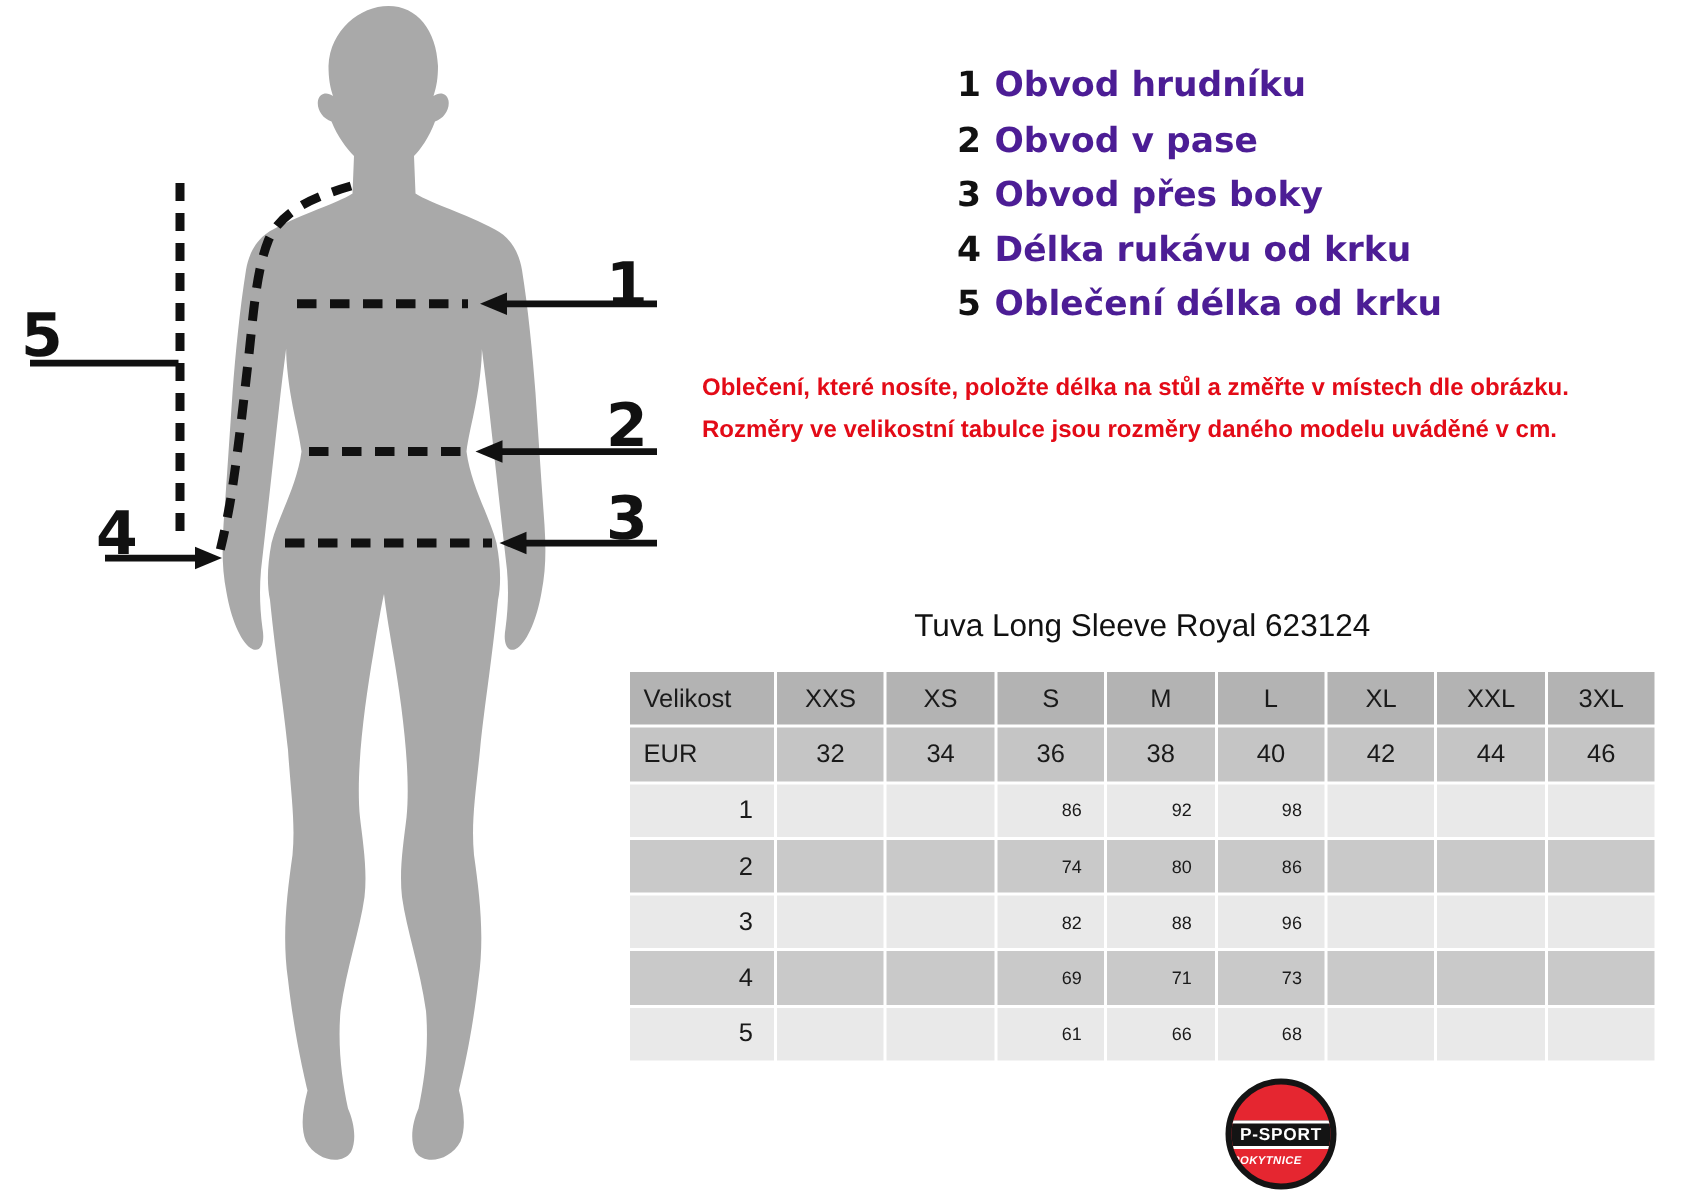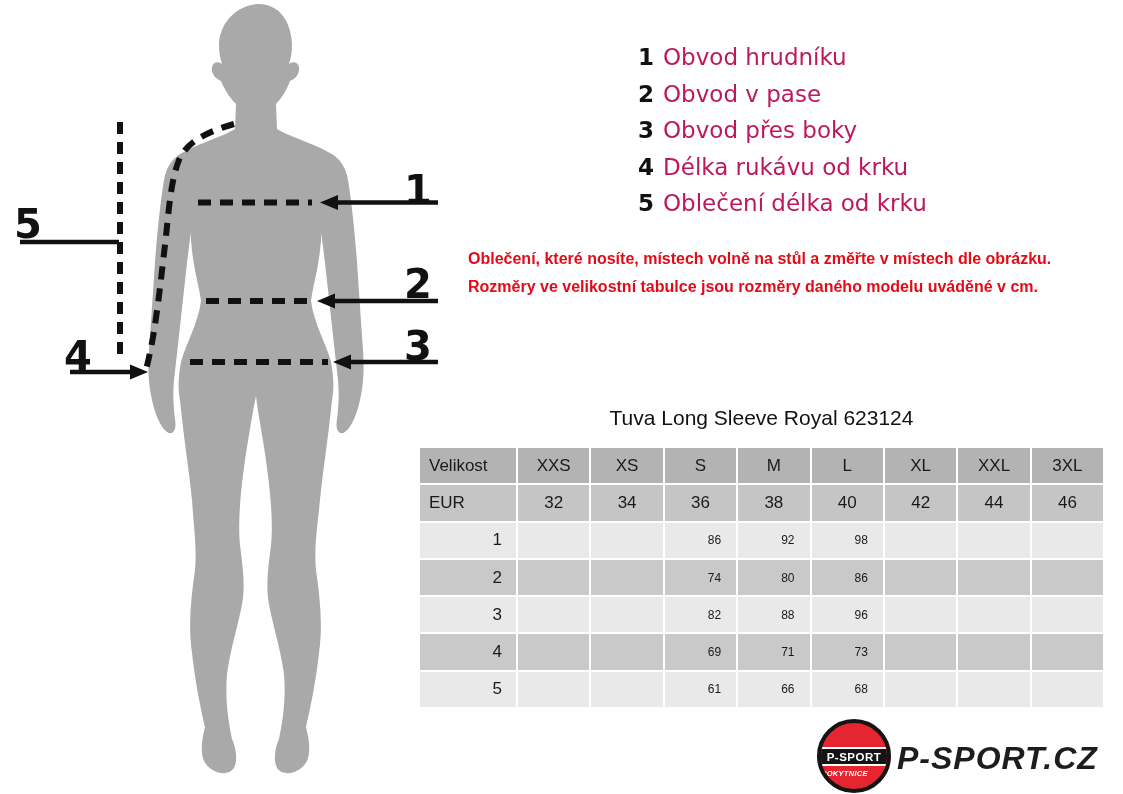--- a/index.html
+++ b/index.html
@@ -13,21 +13,21 @@
   .m1{left:404px;top:170px;}
   .m2{left:404px;top:264px;}
   .m3{left:404px;top:326px;}
   .m4{left:64px;top:336px;}
   .m5{left:14px;top:204px;}
 
   
   .legend{position:absolute;left:638px;top:39px;font-family:"DejaVu Sans",sans-serif;
           font-size:23px;line-height:36.5px;white-space:nowrap;}
   .legend-num{font-weight:700;color:#111;margin-right:9px;}
-  .legend-label{font-weight:400;color:#be185d;}
+  .legend-label{font-weight:700;color:#4c1d95;}
 
   
   .note{position:absolute;left:468px;top:245px;width:640px;color:#e30b17;
         font-family:"Liberation Sans",sans-serif;font-weight:700;font-size:16px;
         line-height:28px;}
 
   
   .table-title{position:absolute;left:420px;top:406px;width:683px;text-align:center;
                font-size:21px;color:#111;}
   .size-grid{position:absolute;left:420px;top:448px;display:grid;
@@ -166,21 +166,21 @@
     </div>
     <div class="legend-row">
       <span class="legend-num">4</span><span class="legend-label">Délka rukávu od krku</span>
     </div>
     <div class="legend-row">
       <span class="legend-num">5</span><span class="legend-label">Oblečení délka od krku</span>
     </div>
   </div>
 
   <div class="note">
-    <div>Oblečení, které nosíte, místech volně na stůl a změřte v místech dle obrázku.</div>
+    <div>Oblečení, které nosíte, položte délka na stůl a změřte v místech dle obrázku.</div>
     <div>Rozměry ve velikostní tabulce jsou rozměry daného modelu uváděné v cm.</div>
   </div>
 
   <div class="table-title">Tuva Long Sleeve Royal 623124</div>
 
   <div class="size-grid">
 
     <div class="c r-hdr lbl">Velikost</div>
     <div class="c r-hdr">XXS</div>
     <div class="c r-hdr">XS</div>
@@ -251,15 +251,14 @@
     <div class="c r-light val"></div>
     <div class="c r-light val"></div>
   </div>
 
   <div class="logo-badge">
     <div class="badge-band">
       <span>P-SPORT</span>
     </div>
     <div class="badge-sub">ROKYTNICE</div>
   </div>
-  <div class="logo-wordmark">P-SPORT.CZ</div>
 
 </div>
 
 </body></html>

